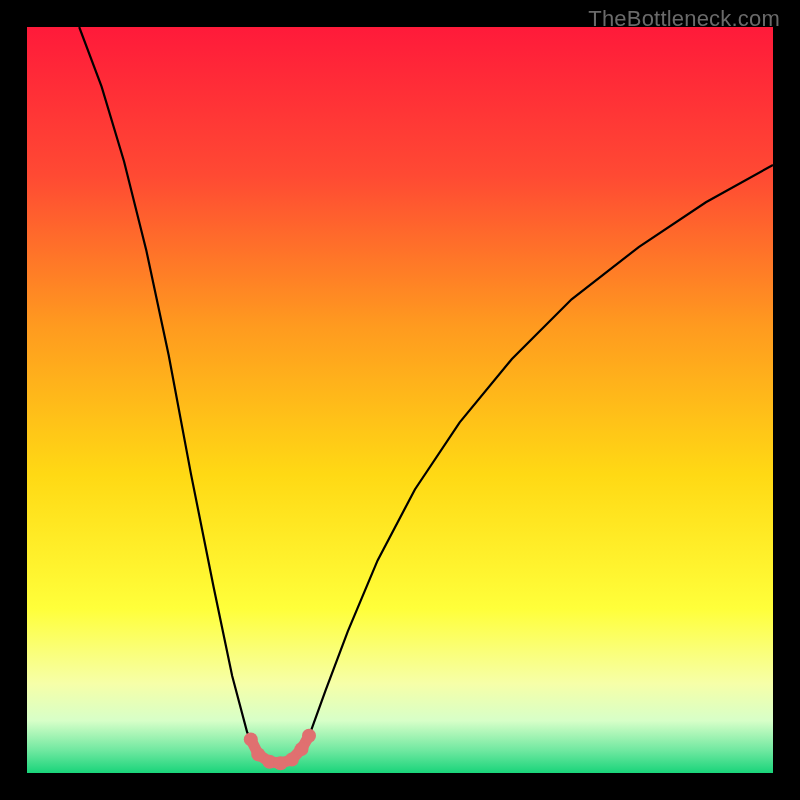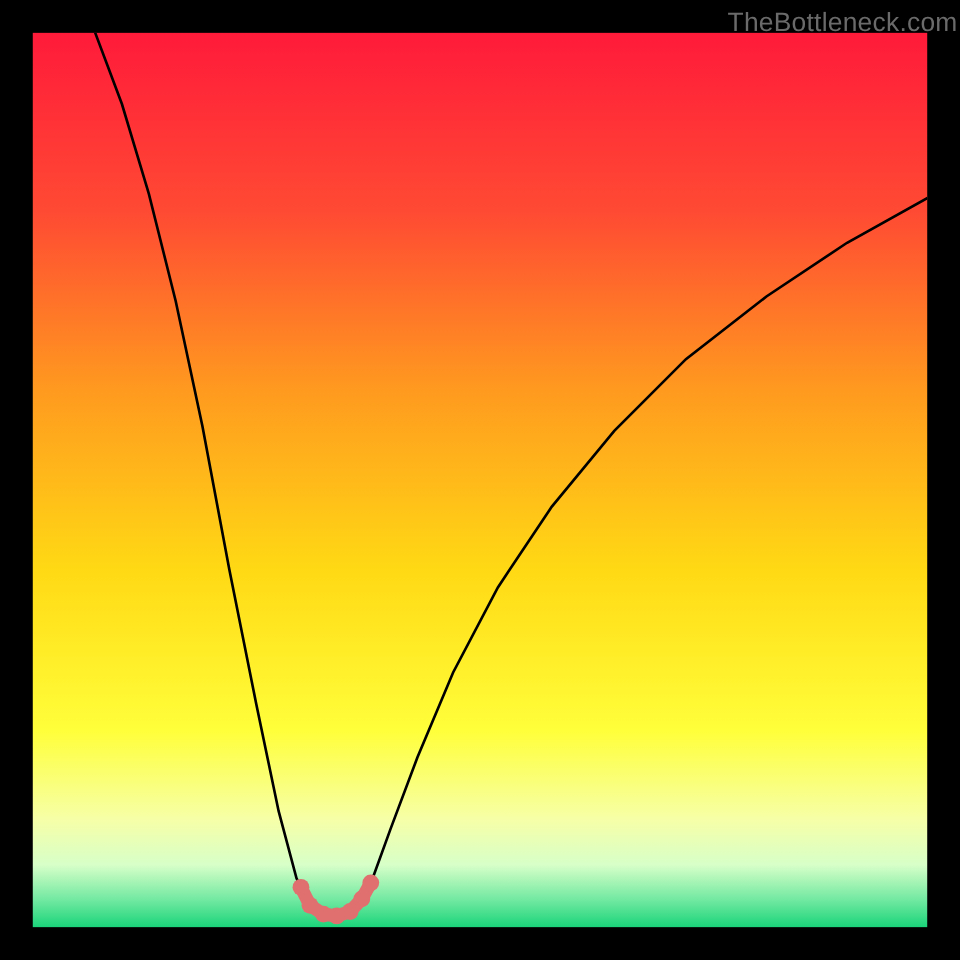--- a/index.html
+++ b/index.html
@@ -15,21 +15,21 @@
     position: absolute;
     left: 27px;
     top: 27px;
     width: 746px;
     height: 746px;
     overflow: hidden;
   }
   .watermark {
     position: absolute;
     top: 6px;
-    right: 2px;
+    right: 20px;
     color: #6a6a6a;
     font-size: 22px;
     font-weight: 500;
     letter-spacing: 0.2px;
     z-index: 10;
   }
   svg { display: block; }
 </style>
 </head>
 <body>

